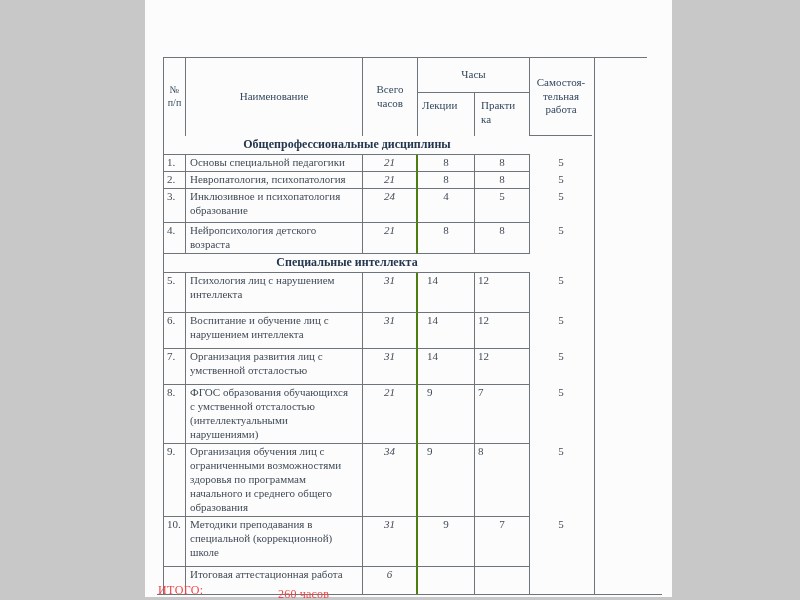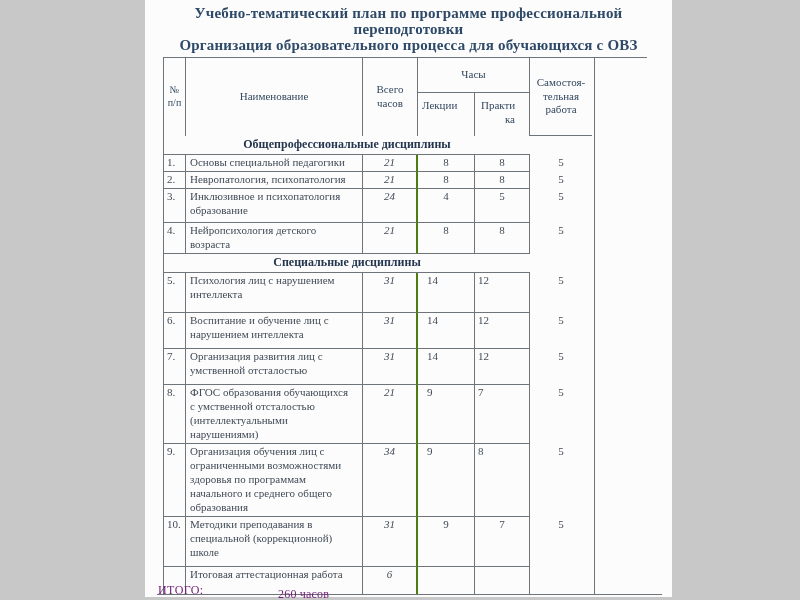--- a/index.html
+++ b/index.html
@@ -32,53 +32,49 @@
     padding:1px 4px;vertical-align:top;
     font-size:11px;line-height:1.27;color:#414b57;
     overflow:hidden;
   }
   
   td.h{color:#33485f;text-align:center;vertical-align:middle;
        border-right:1px solid #6d747a;}
   td.h-num{white-space:pre-line;font-size:10px;padding:0 1px;}
   td.h-hours{border-bottom:1px solid #6d747a;font-family:Liberation Serif, serif;}
   td.h-lec{vertical-align:top;text-align:left;padding:6px 2px 0 4px;}
-  td.h-prac{vertical-align:top;text-align:right;padding:6px 14px 0 6px;white-space:pre-line;}
+  td.h-prac{vertical-align:top;text-align:left;padding:6px 14px 0 6px;white-space:pre-line;}
   td.h-self{border-right:none;border-bottom:1px solid #6d747a;white-space:pre-line;}
   
   td.section-cell{
     border-bottom:1px solid #6d747a;
     font-weight:bold;font-size:12px;color:#24364f;
     text-align:center;vertical-align:middle;padding:1px 0 2px 0;
   }
   td.section-side{border:none;}
   
   td.c-num{border-right:1px solid #6d747a;border-bottom:1px solid #6d747a;padding-left:3px;}
   td.c-name{border-right:1px solid #6d747a;border-bottom:1px solid #6d747a;padding:1px 12px 1px 4px;}
   td.c-total{border-right:2px solid #4d7c0f;border-bottom:1px solid #6d747a;text-align:center;font-style:italic;}
   td.c-hour{border-right:1px solid #6d747a;border-bottom:1px solid #6d747a;text-align:center;}
   td.c-hour.left{text-align:left;}
   td.c-lec.left{padding-left:9px;}
   td.c-prac.left{padding-left:3px;}
   td.c-self{border:none;text-align:center;}
   tr.final-row td{border-bottom:none;}
 
   .totals{position:absolute;top:583px;left:13px;width:400px;height:16px;
-          font-size:12px;color:#701a75;letter-spacing:0.4px;}
+          font-size:12px;color:#ef4444;letter-spacing:0.4px;}
   .totals .value{position:absolute;left:120px;top:4px;letter-spacing:0.2px;}
 </style>
 </head>
 <body>
 
 <div class="paper">
 
-  <div class="doc-title">
-    <div>Учебно-тематический план по программе профессиональной переподготовки</div>
-    <div>Организация образовательного процесса для обучающихся с ОВЗ</div>
-  </div>
 
   <div class="table-wrap">
     <span class="ext ext-top"></span>
     <span class="ext ext-bl"></span>
     <span class="ext ext-br"></span>
 
     <table>
       <colgroup>
         <col style="width:22px">
           <col style="width:177px">
@@ -136,21 +132,21 @@
           </tr>
           <tr style="height: 30px;">
             <td class="c-num">4.</td>
             <td class="c-name">Нейропсихология детского возраста</td>
             <td class="c-total">21</td>
             <td class="c-hour c-lec">8</td>
             <td class="c-hour c-prac">8</td>
             <td class="c-self">5</td>
           </tr>
           <tr style="height: 15px;">
-            <td class="section-cell" colspan="5">Специальные дисциплины</td>
+            <td class="section-cell" colspan="5">Специальные интеллекта</td>
             <td class="section-side"></td>
           </tr>
           <tr style="height: 40px;">
             <td class="c-num">5.</td>
             <td class="c-name">Психология лиц с нарушением интеллекта</td>
             <td class="c-total">31</td>
             <td class="c-hour c-lec left">14</td>
             <td class="c-hour c-prac left">12</td>
             <td class="c-self">5</td>
           </tr>

